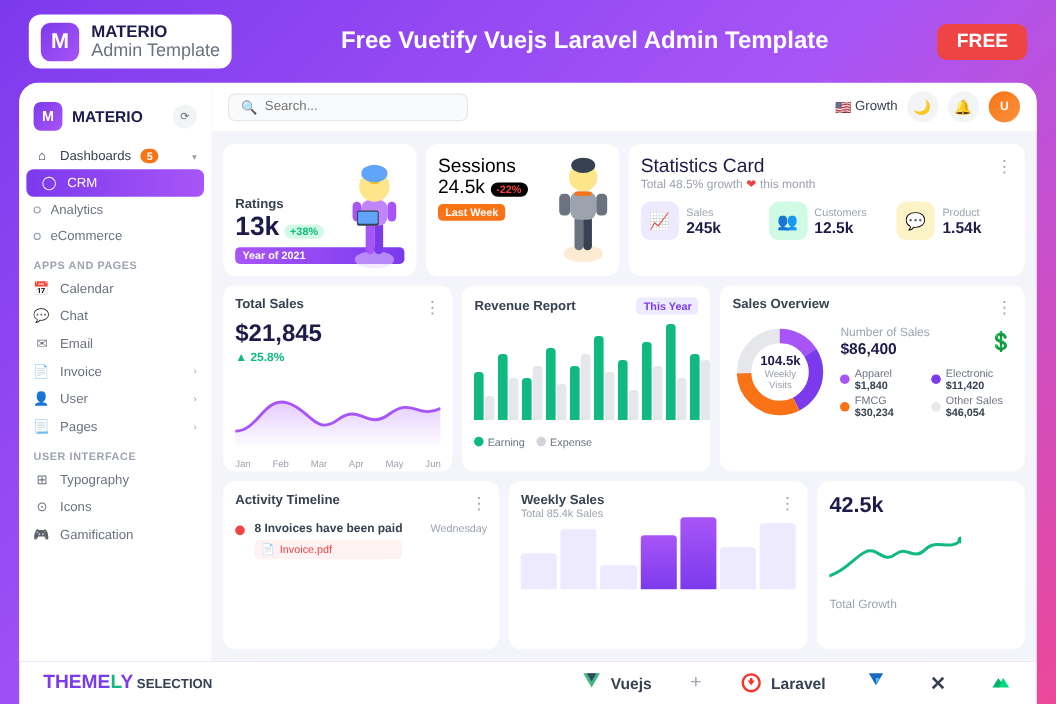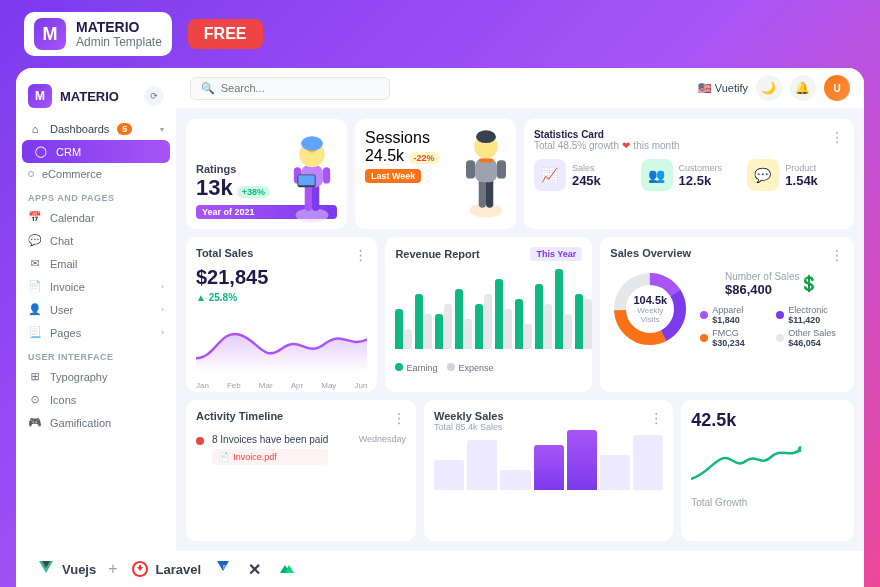--- a/index.html
+++ b/index.html
@@ -30,21 +30,21 @@
     }
     .logo-m {
       width: 32px; height: 32px;
       background: linear-gradient(135deg, #7c3aed, #a855f7);
       border-radius: 8px;
       display: flex; align-items: center; justify-content: center;
       color: white; font-weight: 900; font-size: 18px;
     }
     .logo-text { display: flex; flex-direction: column; }
     .logo-title { font-weight: 800; font-size: 14px; color: #1e1b4b; }
-    .logo-sub { font-size: 12px; color: #6b7280; }
+    .logo-sub { font-size: 15px; color: #6b7280; }
     .banner-tagline {
       flex: 1;
       font-size: 20px;
       font-weight: 700;
       color: white;
       text-align: center;
     }
     .free-badge {
       background: #ef4444;
       color: white;
@@ -282,40 +282,40 @@
 
     
     .sessions-card {
       flex: 1;
       position: relative;
     }
     .neg-badge {
       font-size: 9px;
       font-weight: 600;
       color: #ef4444;
-      background: #fef9c3;
+      background: #000000;
       padding: 1px 5px;
       border-radius: 10px;
     }
     .last-week-badge {
       font-size: 9px;
       font-weight: 600;
       color: white;
       background: #f97316;
       padding: 2px 6px;
       border-radius: 4px;
       display: inline-block;
       margin-top: 4px;
     }
 
     
     .stats-card {
       flex: 2.2;
     }
-    .stats-card-title { font-size: 10px; font-weight: 700; color: #1e1b4b; }
+    .stats-card-title { font-size: 16px; font-weight: 400; color: #1e1b4b; }
     .stats-card-sub { font-size: 10px; color: #9ca3af; display: flex; align-items: center; gap: 3px; }
     .stats-card-sub .heart { color: #ef4444; }
     .stats-row {
       display: flex;
       gap: 10px;
       margin-top: 8px;
     }
     .stat-item {
       flex: 1;
       display: flex;
@@ -433,21 +433,21 @@
     .donut-sub { font-size: 8px; color: #9ca3af; }
     .sales-legend {
       flex: 1;
       display: flex;
       flex-direction: column;
       gap: 4px;
     }
     .sales-num-row {
       display: flex;
       align-items: center;
-      justify-content: center;
+      justify-content: space-between;
       margin-bottom: 4px;
     }
     .sales-num-label { font-size: 10px; color: #9ca3af; }
     .sales-num-value { font-size: 13px; font-weight: 700; color: #1e1b4b; }
     .sales-icon { font-size: 16px; }
     .legend-grid {
       display: grid;
       grid-template-columns: 1fr 1fr;
       gap: 3px 8px;
     }
@@ -474,21 +474,21 @@
       align-items: flex-start;
       gap: 8px;
       margin-top: 8px;
     }
     .activity-dot {
       width: 8px; height: 8px;
       border-radius: 50%;
       margin-top: 3px;
       flex-shrink: 0;
     }
-    .activity-text { font-size: 10px; color: #374151; font-weight: 400; }
+    .activity-text { font-size: 10px; color: #374151; font-weight: 700; }
     .activity-sub { font-size: 9px; color: #9ca3af; }
     .activity-date { font-size: 9px; color: #9ca3af; margin-left: auto; }
     .file-badge {
       display: flex;
       align-items: center;
       gap: 4px;
       background: #fef2f2;
       border-radius: 4px;
       padding: 3px 6px;
       margin-top: 4px;
@@ -533,21 +533,21 @@
     }
     .themesel {
       font-size: 13px;
       font-weight: 800;
       color: #1e1b4b;
     }
     .themesel span { color: #f97316; }
     .tech-stack {
       display: flex;
       align-items: center;
-      gap: 12px;
+      gap: 32px;
     }
     .tech-item {
       display: flex;
       align-items: center;
       gap: 6px;
       font-size: 13px;
       font-weight: 700;
       color: #374151;
     }
     .plus-sign { font-size: 16px; color: #9ca3af; }
@@ -556,20 +556,21 @@
 <body>
 
 <div class="top-banner">
   <div class="logo-box">
     <div class="logo-m">M</div>
     <div class="logo-text">
       <span class="logo-title">MATERIO</span>
       <span class="logo-sub">Admin Template</span>
     </div>
   </div>
+  <div class="banner-tagline">Free Vuetify Vuejs Laravel Admin Template</div>
   <div class="free-badge">FREE</div>
 </div>
 
 <div class="main-content">
 
   <div class="sidebar">
     <div class="sidebar-brand">
       <div class="sidebar-logo-m">M</div>
       <span class="sidebar-brand-name">MATERIO</span>
       <div class="sidebar-icons">
@@ -582,20 +583,24 @@
       <span>Dashboards</span>
       <span class="nav-badge">5</span>
       <span class="nav-chevron">▾</span>
     </div>
 
     <div class="nav-item active">
       <span class="nav-icon">◯</span>
       <span>CRM</span>
     </div>
 
+    <div class="nav-item">
+      <span class="nav-dot"></span>
+      <span>Analytics</span>
+    </div>
 
     <div class="nav-item">
       <span class="nav-dot"></span>
       <span>eCommerce</span>
     </div>
 
     <div class="nav-section-label">APPS AND PAGES</div>
 
     <div class="nav-item">
       <span class="nav-icon">📅</span>
@@ -644,21 +649,21 @@
   <div class="content-area">
 
     <div class="top-bar">
       <div class="search-box">
         <span style="font-size:11px;color:#9ca3af;">🔍</span>
         <input type="text" placeholder="Search..." style="">
       </div>
       <div class="topbar-right">
         <div class="lang-flag">
           <span>🇺🇸</span>
-          <span>Vuetify</span>
+          <span>Growth</span>
         </div>
         <div class="topbar-icon-btn">🌙</div>
         <div class="topbar-icon-btn">🔔</div>
         <div class="avatar-circle">U</div>
       </div>
     </div>
 
     <div class="dashboard-grid">
 
       <div class="row1">
@@ -945,20 +950,23 @@
             </svg>
           </div>
           <div style="font-size:10px;color:#9ca3af;margin-top:4px;">Total Growth</div>
         </div>
       </div>
     </div>
   </div>
 </div>
 
 <div class="bottom-banner">
+  <div class="themesel">
+    <span style="color:#7c3aed; font-size:16px; font-weight:900;">THEME</span><span style="color:#10b981; font-size:16px; font-weight:900;">L</span><span style="color:#7c3aed; font-size:16px; font-weight:900;">Y</span><span style="font-size:11px;color:#374151; font-weight:700;"> SELECTION</span>
+  </div>
   <div class="tech-stack">
     <div class="tech-item">
       <svg width="20" height="20" viewBox="0 0 20 20">
         <polygon points="10,2 17,2 10,14 3,2" fill="#42b883"></polygon>
         <polygon points="10,2 14,2 10,9 6,2" fill="#35495e"></polygon>
       </svg>
       <span>Vuejs</span>
     </div>
     <span class="plus-sign">+</span>
     <div class="tech-item">

